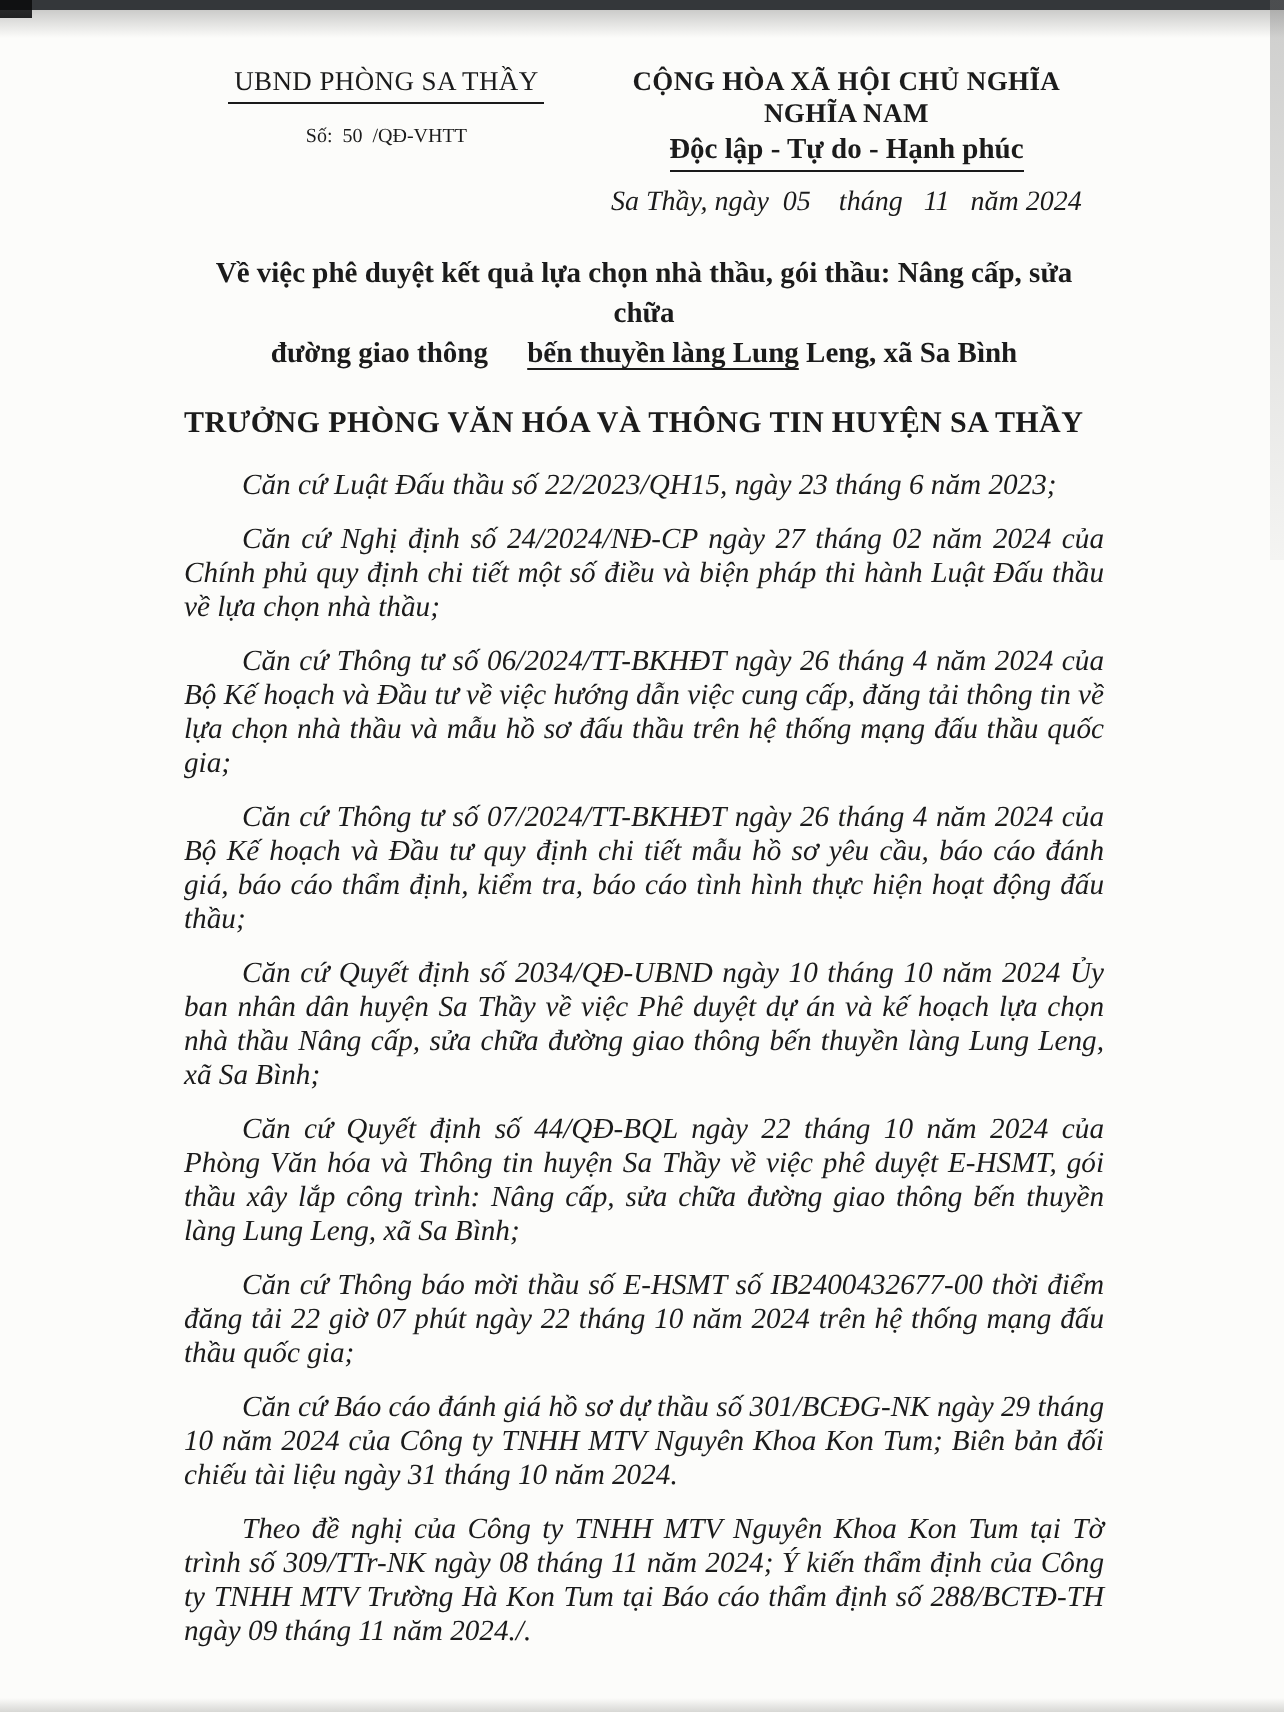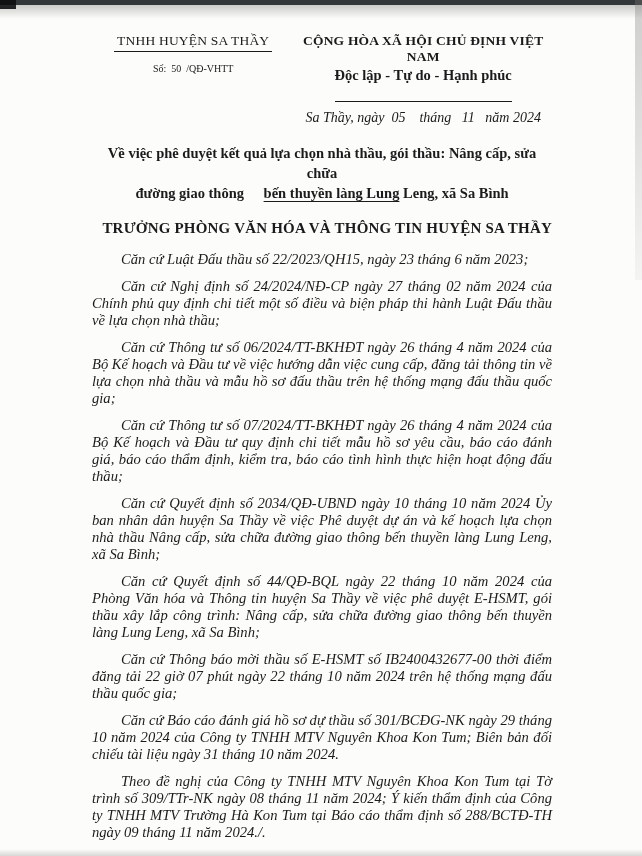--- a/index.html
+++ b/index.html
@@ -44,28 +44,28 @@
   
   .doc-header { display: flex; width: 100%; }
   .header-left  { width: 44%; text-align: center; }
   .header-right { width: 56%; text-align: center; }
   .org-parent   { font-size: 13.5px; letter-spacing: 0.2px; }
   .org-name     { font-size: 14px; font-weight: bold; margin-top: 1px; letter-spacing: 0.2px; }
   .org-underline { width: 158px; margin: 2px auto 0; border-bottom: 1.5px solid #1a1a1a; }
   .doc-number   { font-size: 10px; margin-top: 11px; white-space: pre; }
   .national-motto-1 { font-size: 13.5px; font-weight: bold; letter-spacing: 0.2px; }
   .national-motto-2 { font-size: 14.5px; font-weight: bold; display: inline-block;
-                      border-bottom: 1.5px solid #1a1a1a; padding-bottom: 17px; margin-top: 2px; }
+                      border-bottom: 1.5px solid #1a1a1a; padding-bottom: 1px; margin-top: 2px; }
   .date-line    { font-size: 14px; font-style: italic; margin-top: 8px; white-space: pre; }
   
   .title-block { text-align: center; margin-top: 17px; }
   .doc-title   { font-size: 15px; font-weight: bold; letter-spacing: 0.3px; }
   .doc-subtitle { font-size: 14.5px; font-weight: bold; line-height: 20px; margin-top: 2px; }
   .u-part { text-decoration: underline; text-underline-offset: 3px; padding-left: 16px; }
-  .authority-line { text-align: right; font-size: 15px; font-weight: bold; margin-top: 17px; letter-spacing: 0.2px; }
+  .authority-line { text-align: left; font-size: 15px; font-weight: bold; margin-top: 17px; letter-spacing: 0.2px; }
   
   .preamble { margin-top: 14px; font-style: italic; font-size: 14.6px; }
   .preamble p {
     text-align: justify;
     text-indent: 29px;
     line-height: 17px;
     margin-top: 10px;
   }
 </style>
 </head>
@@ -76,26 +76,26 @@
   <div class="scan-top-bar"></div>
   <div class="scan-top-corner"></div>
   <div class="scan-top-fade"></div>
   <div class="scan-right-edge"></div>
   <div class="scan-bottom-edge"></div>
 
   <div class="content">
 
     <div class="doc-header">
       <div class="header-left">
-        <div class="org-parent">TNHH HUYỆN SA THẦY</div>
+        <div class="org-parent">UBND PHÒNG SA THẦY</div>
         <div class="org-underline"></div>
         <div class="doc-number">Số:  50  /QĐ-VHTT</div>
       </div>
       <div class="header-right">
-        <div class="national-motto-1">CỘNG HÒA XÃ HỘI CHỦ ĐỊNH VIỆT NAM</div>
+        <div class="national-motto-1">CỘNG HÒA XÃ HỘI CHỦ NGHĨA NGHĨA NAM</div>
         <div><span class="national-motto-2">Độc lập - Tự do - Hạnh phúc</span></div>
         <div class="date-line">Sa Thầy, ngày  05    tháng   11   năm 2024</div>
       </div>
     </div>
 
     <div class="title-block">
       <div class="doc-subtitle">
         <span>Về việc phê duyệt kết quả lựa chọn nhà thầu, gói thầu: Nâng cấp, sửa chữa</span><br>
         <span>đường giao thông </span><span class="u-part">bến thuyền làng Lung</span><span> Leng, xã Sa Bình</span>
       </div>

